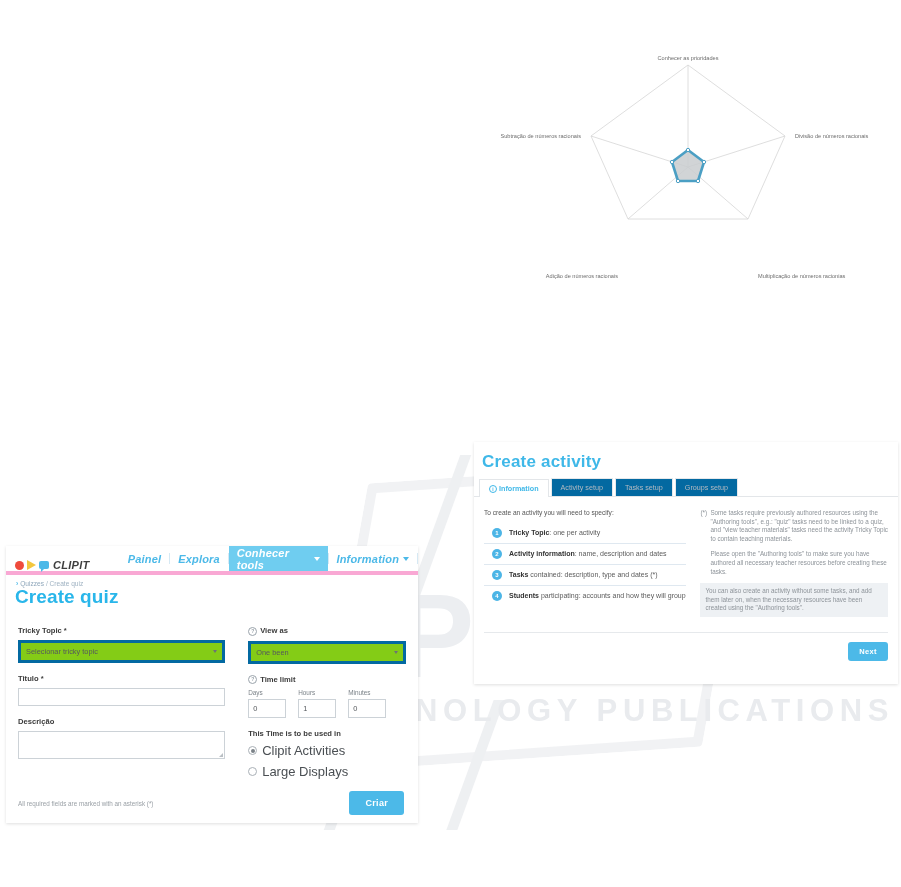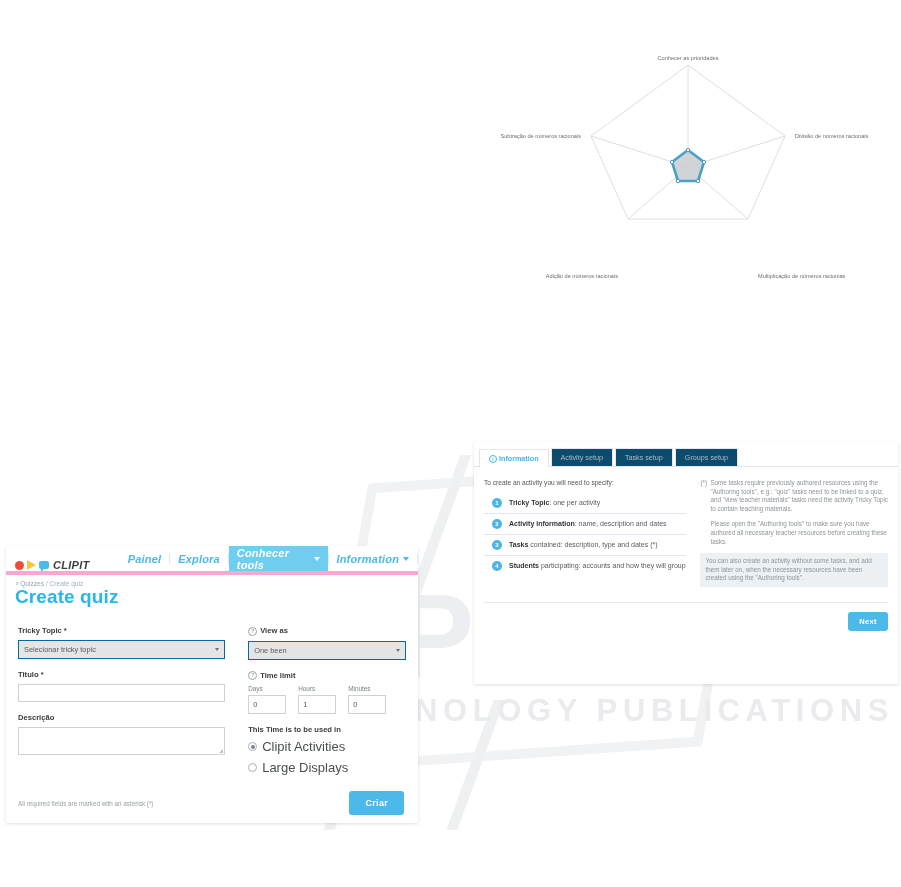--- a/index.html
+++ b/index.html
@@ -75,21 +75,21 @@
     padding:10px 0 0 8px;letter-spacing:.2px;
   }
   #activity-tabs{
     display:flex;align-items:flex-end;
     margin-top:7px;padding-left:5px;
     border-bottom:1px solid #e3e6e9;
     height:17px;
   }
   .a-tab{
     font-size:7.2px;padding:4px 9px 4px 9px;color:#b3bac1;
-    background:#0c4a6e;margin-right:2px;border:1px solid #e6e9ec;border-bottom:none;
+    background:#0369a1;margin-right:2px;border:1px solid #e6e9ec;border-bottom:none;
     line-height:9px;
   }
   .a-tab.active{
     color:#3fb8e8;font-weight:bold;background:#ffffff;border-color:#e3e6e9;
     position:relative;top:1px;
   }
   .a-tab .i-circ{
     display:inline-block;width:6px;height:6px;border-radius:50%;
     border:1px solid #3fb8e8;color:#3fb8e8;font-size:5px;line-height:6px;
     text-align:center;margin-right:2px;vertical-align:middle;font-weight:bold;
@@ -175,21 +175,21 @@
   #quiz-form{display:flex;padding:18px 12px 0 12px;}
   #qf-left{width:210px;}
   #qf-right{width:160px;padding-left:23px;}
   .fld-label{font-size:7.6px;font-weight:bold;color:#3b3b3b;margin-bottom:5px;}
   .fld-label .qm{
     display:inline-block;width:7px;height:7px;border-radius:50%;
     border:1px solid #9aa3ab;color:#9aa3ab;font-size:5px;line-height:7px;text-align:center;
     margin-right:3px;vertical-align:middle;font-weight:bold;
   }
   .sel{
-    height:17px;border:1px solid #0369a1;background:#e5e5e5;display:flex;align-items:center;
+    height:17px;border:3px solid #0369a1;background:#84cc16;display:flex;align-items:center;
     justify-content:space-between;padding:0 5px;font-size:7.4px;color:#55595d;margin-bottom:11px;
     cursor:pointer;
   }
   .sel .tri{
     border-left:2.6px solid transparent;border-right:2.6px solid transparent;
     border-top:3.4px solid #6d7276;
   }
   .txt-input{
     height:16px;border:1px solid #ccd2d7;background:#fff;margin-bottom:11px;
   }
@@ -259,20 +259,21 @@
     </g>
     <text class="radar-label" x="218" y="20" text-anchor="middle">Conhecer as prioridades</text>
     <text class="radar-label" x="325" y="98" text-anchor="start">Divisão de números racionais</text>
     <text class="radar-label" x="288" y="238" text-anchor="start">Multiplicação de números racionias</text>
     <text class="radar-label" x="148" y="238" text-anchor="end">Adição de números racionais</text>
     <text class="radar-label" x="111" y="98" text-anchor="end">Subtração de números racionais</text>
   </svg>
 </div>
 
 <div id="activity-card">
+  <div id="activity-title">Create activity</div>
 
   <div id="activity-tabs">
     <div class="a-tab active">
       <span class="i-circ">i</span><span>Information</span>
     </div>
     <div class="a-tab">Activity setup</div>
     <div class="a-tab">Tasks setup</div>
     <div class="a-tab">Groups setup</div>
   </div>
 

